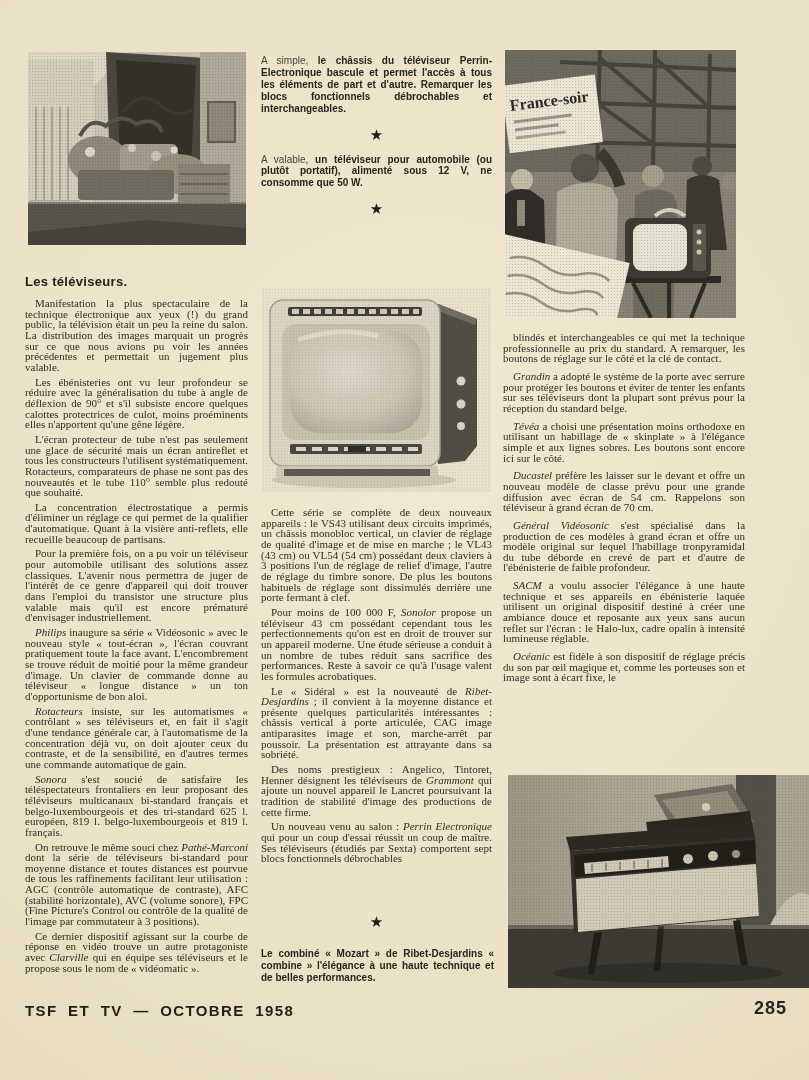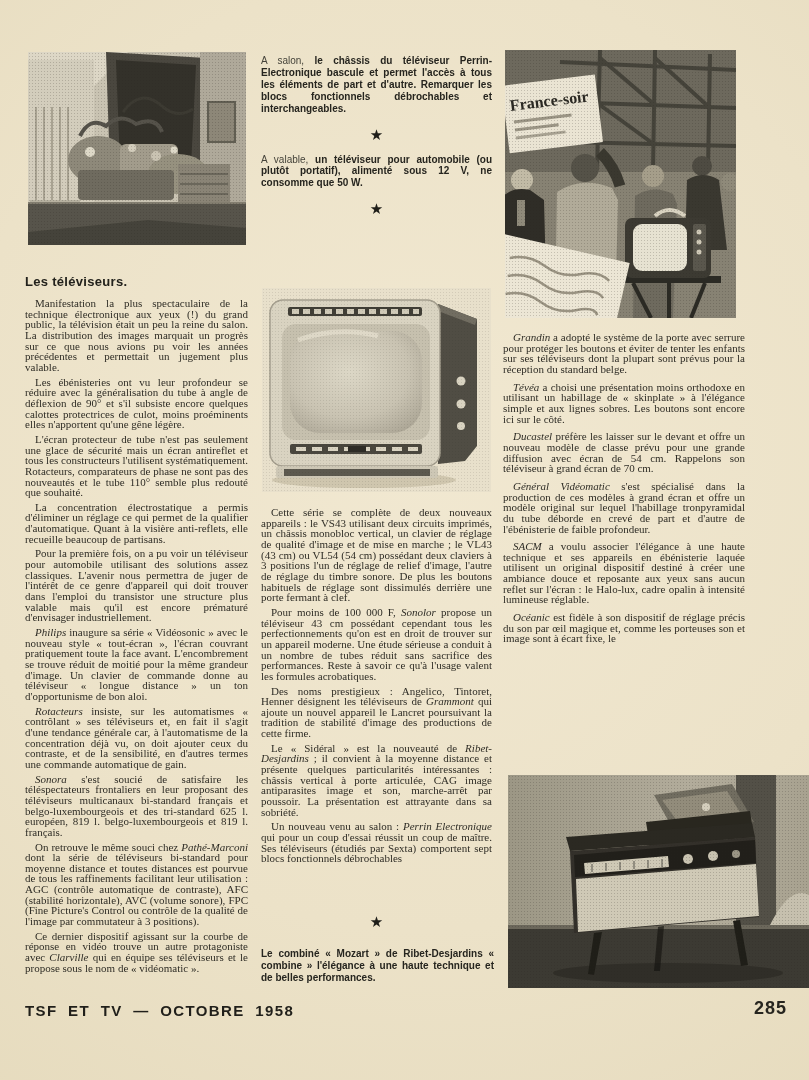--- a/index.html
+++ b/index.html
@@ -272,42 +272,43 @@
     <p class="body">La concentration électrostatique a permis d'éliminer un réglage ce qui permet de la qualifier d'automatique. Quant à la visière anti-reflets, elle recueille beaucoup de partisans.</p>
     <p class="body">Pour la première fois, on a pu voir un téléviseur pour automobile utilisant des solutions assez classiques. L'avenir nous permettra de juger de l'intérêt de ce genre d'appareil qui doit trouver dans l'emploi du transistor une structure plus valable mais qu'il est encore prématuré d'envisager industriellement.</p>
     <p class="body"><i>Philips</i> inaugure sa série « Vidéosonic » avec le nouveau style « tout-écran », l'écran couvrant pratiquement toute la face avant. L'encombrement se trouve réduit de moitié pour la même grandeur d'image. Un clavier de commande donne au téléviseur « longue distance » un ton d'opportunisme de bon aloi.</p>
     <p class="body"><i>Rotacteurs</i> insiste, sur les automatismes « contrôlant » ses téléviseurs et, en fait il s'agit d'une tendance générale car, à l'automatisme de la concentration déjà vu, on doit ajouter ceux du contraste, et de la sensibilité, en d'autres termes une commande automatique de gain.</p>
     <p class="body"><i>Sonora</i> s'est soucié de satisfaire les téléspectateurs frontaliers en leur proposant des téléviseurs multicanaux bi-standard français et belgo-luxembourgeois et des tri-standard 625 l. européen, 819 l. belgo-luxembourgeois et 819 l. français.</p>
     <p class="body">On retrouve le même souci chez <i>Pathé-Marconi</i> dont la série de téléviseurs bi-standard pour moyenne distance et toutes distances est pourvue de tous les raffinements facilitant leur utilisation : AGC (contrôle automatique de contraste), AFC (stabilité horizontale), AVC (volume sonore), FPC (Fine Picture's Control ou contrôle de la qualité de l'image par commutateur à 3 positions).</p>
     <p class="body">Ce dernier dispositif agissant sur la courbe de réponse en vidéo trouve un autre protagoniste avec <i>Clarville</i> qui en équipe ses téléviseurs et le propose sous le nom de « vidéomatic ».</p>
   </section>
 
   <section class="col-mid-caps">
-    <p class="caption"><span class="lead">A salon,</span> <span>le châssis du téléviseur Perrin-Electronique bascule et permet l'accès à tous les éléments de part et d'autre. Remarquer les blocs fonctionnels débrochables et interchangeables.</span></p>
+    <p class="caption"><span class="lead">A simple,</span> <span>le châssis du téléviseur Perrin-Electronique bascule et permet l'accès à tous les éléments de part et d'autre. Remarquer les blocs fonctionnels débrochables et interchangeables.</span></p>
     <div class="star">★</div>
     <p class="caption"><span class="lead">A valable,</span> <span>un téléviseur pour automobile (ou plutôt portatif), alimenté sous 12 V, ne consomme que 50 W.</span></p>
     <div class="star">★</div>
   </section>
 
   <section class="col-mid-body">
     <p class="body">Cette série se complète de deux nouveaux appareils : le VS43 utilisant deux circuits imprimés, un châssis monobloc vertical, un clavier de réglage de qualité d'image et de mise en marche ; le VL43 (43 cm) ou VL54 (54 cm) possédant deux claviers à 3 positions l'un de réglage de relief d'image, l'autre de réglage du timbre sonore. De plus les boutons habituels de réglage sont dissimulés derrière une porte fermant à clef.</p>
     <p class="body">Pour moins de 100 000 F, <i>Sonolor</i> propose un téléviseur 43 cm possédant cependant tous les perfectionnements qu'on est en droit de trouver sur un appareil moderne. Une étude sérieuse a conduit à un nombre de tubes réduit sans sacrifice des performances. Reste à savoir ce qu'à l'usage valent les formules acrobatiques.</p>
+    <p class="body">Le « Sidéral » est la nouveauté de <i>Ribet-Desjardins</i> ; il convient à la moyenne distance et présente quelques particularités intéressantes : châssis vertical à porte articulée, CAG image antiparasites image et son, marche-arrêt par poussoir. La présentation est attrayante dans sa sobriété.</p>
     <p class="body">Des noms prestigieux : Angelico, Tintoret, Henner désignent les téléviseurs de <i>Grammont</i> qui ajoute un nouvel appareil le Lancret poursuivant la tradition de stabilité d'image des productions de cette firme.</p>
-    <p class="body">Le « Sidéral » est la nouveauté de <i>Ribet-Desjardins</i> ; il convient à la moyenne distance et présente quelques particularités intéressantes : châssis vertical à porte articulée, CAG image antiparasites image et son, marche-arrêt par poussoir. La présentation est attrayante dans sa sobriété.</p>
     <p class="body">Un nouveau venu au salon : <i>Perrin Electronique</i> qui pour un coup d'essai réussit un coup de maître. Ses téléviseurs (étudiés par Sexta) comportent sept blocs fonctionnels débrochables</p>
   </section>
 
   <div class="star star-mid2">★</div>
   <p class="caption caption-bottom">Le combiné « Mozart » de Ribet-Desjardins « combine » l'élégance à une haute technique et de belles performances.</p>
 
   <section class="col-right">
+    <p class="body">blindés et interchangeables ce qui met la technique professionnelle au prix du standard. A remarquer, les boutons de réglage sur le côté et la clé de contact.</p>
     <p class="body"><i>Grandin</i> a adopté le système de la porte avec serrure pour protéger les boutons et éviter de tenter les enfants sur ses téléviseurs dont la plupart sont prévus pour la réception du standard belge.</p>
     <p class="body"><i>Tévéa</i> a choisi une présentation moins orthodoxe en utilisant un habillage de « skinplate » à l'élégance simple et aux lignes sobres. Les boutons sont encore ici sur le côté.</p>
     <p class="body"><i>Ducastel</i> préfère les laisser sur le devant et offre un nouveau modèle de classe prévu pour une grande diffusion avec écran de 54 cm. Rappelons son téléviseur à grand écran de 70 cm.</p>
-    <p class="body"><i>Général Vidéomatic</i> s'est spécialisé dans la production de ces modèles à grand écran et offre un modèle original sur lequel l'habillage tronpyramidal du tube déborde en crevé de part et d'autre de l'ébénisterie de faible profondeur.</p>
+    <p class="body"><i>Général Vidéosonic</i> s'est spécialisé dans la production de ces modèles à grand écran et offre un modèle original sur lequel l'habillage tronpyramidal du tube déborde en crevé de part et d'autre de l'ébénisterie de faible profondeur.</p>
     <p class="body"><i>SACM</i> a voulu associer l'élégance à une haute technique et ses appareils en ébénisterie laquée utilisent un original dispositif destiné à créer une ambiance douce et reposante aux yeux sans aucun reflet sur l'écran : le Halo-lux, cadre opalin à intensité lumineuse réglable.</p>
     <p class="body"><i>Océanic</i> est fidèle à son dispositif de réglage précis du son par œil magique et, comme les porteuses son et image sont à écart fixe, le</p>
   </section>
 
   <div class="footer">TSF ET TV — OCTOBRE 1958</div>
   <div class="pageno">285</div>
 
 </div>
 
 </body></html>

